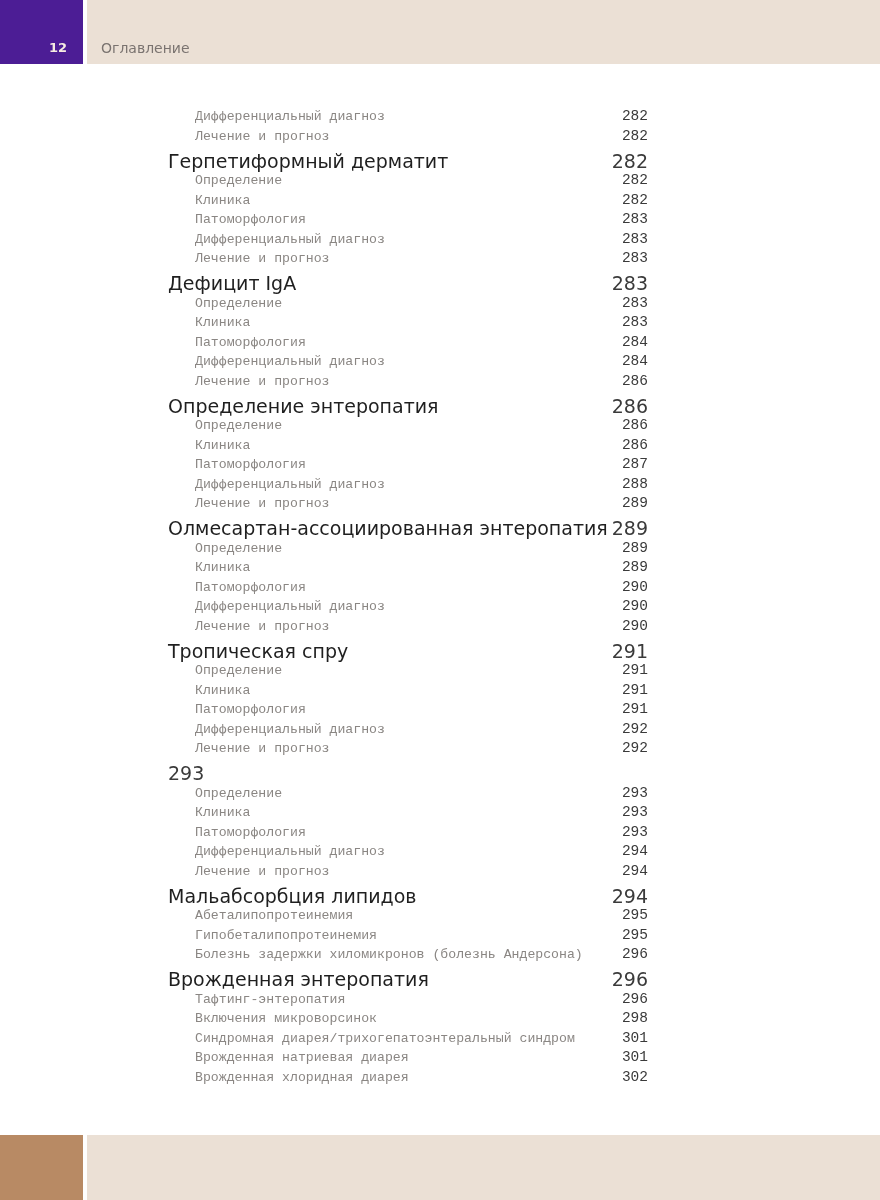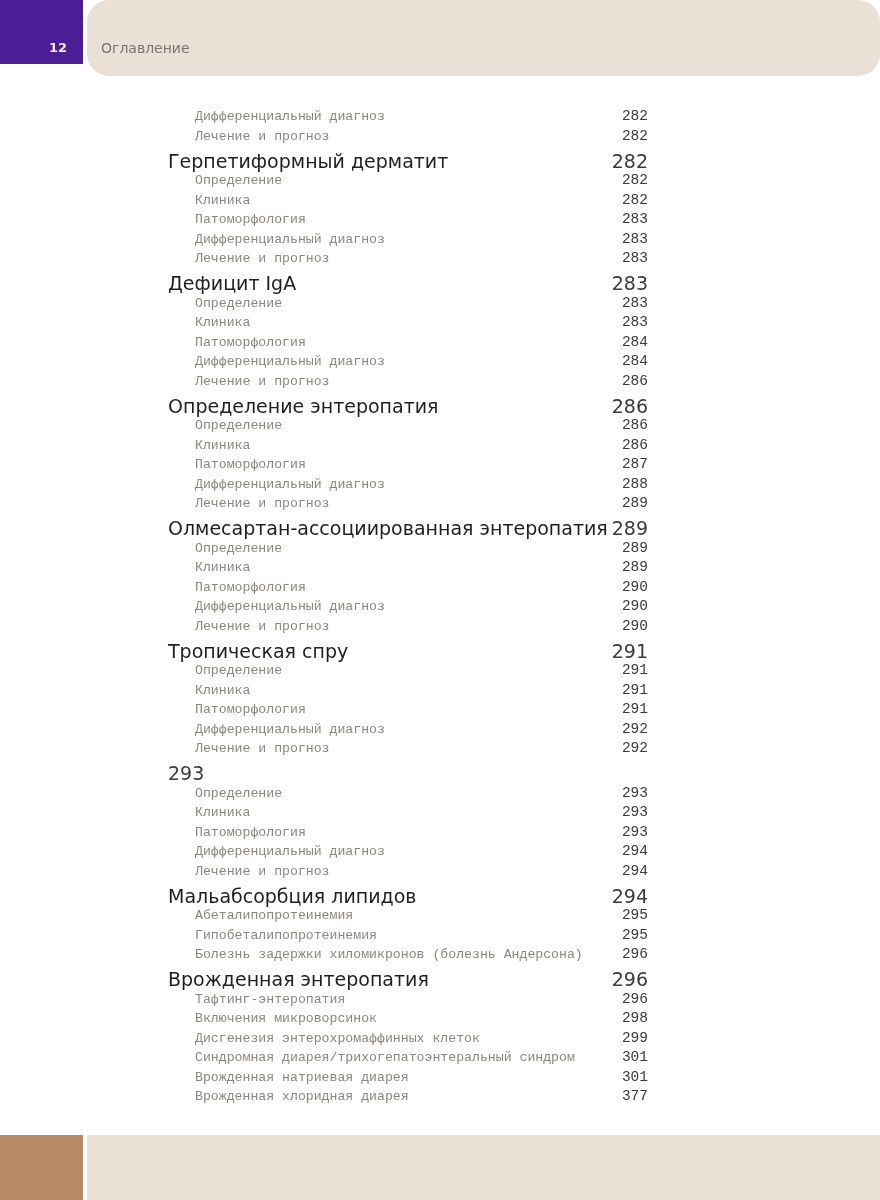--- a/index.html
+++ b/index.html
@@ -1,18 +1,18 @@
 <!DOCTYPE html>
 <html><head>
 <meta charset="utf-8">
 <style>
   html, body { margin:0; padding:0; }
   body { width:880px; height:1200px; position:relative; background:#ffffff; font-family:"DejaVu Sans", sans-serif; overflow:hidden; }
   .hdr-left { position:absolute; left:0; top:0; width:83px; height:64px; background:#4c1d95; }
-  .hdr-right { position:absolute; left:87px; top:0; right:0; height:76px; background:#ebe0d5;border-radius:22px; }
+  .hdr-right { position:absolute; left:87px; top:0; right:0; height:64px; background:#ebe0d5; }
   .pagenum { position:absolute; right:16px; top:40px; font-size:13px; font-weight:bold; color:#f6ece2; }
   .hdr-title { position:absolute; left:14px; top:40px; font-size:14px; color:#7a7370; }
   .ftr-left { position:absolute; left:0; top:1135px; width:83px; height:65px; background:#b88a64; }
   .ftr-right { position:absolute; left:87px; top:1135px; right:0; height:65px; background:#ebe0d5; }
   .toc { position:absolute; left:168px; top:108px; width:480px; }
   .row { display:flex; justify-content:space-between; align-items:baseline; }
   .row.sub { height:19.5px; font-size:13.2px; color:#8a8683; padding-left:27px;font-family:Liberation Mono, monospace; }
   .row.sub .pg { color:#3a3a3a; font-size:14.5px; }
   .row.main { height:23px; font-size:19px; color:#1f1f1f; margin-top:2px; align-items:center; }
   .row.main .pg { color:#3a3a3a; }
@@ -202,31 +202,27 @@
     </div>
     <div class="row sub">
       <span>Тафтинг-энтеропатия</span>
       <span class="pg">296</span>
     </div>
     <div class="row sub">
       <span>Включения микроворсинок</span>
       <span class="pg">298</span>
     </div>
     <div class="row sub">
-      <span>Дисгенезия энтерохромаффинных клеток</span>
-      <span class="pg">299</span>
-    </div>
-    <div class="row sub">
       <span>Синдромная диарея/трихогепатоэнтеральный синдром</span>
       <span class="pg">301</span>
     </div>
     <div class="row sub">
       <span>Врожденная натриевая диарея</span>
       <span class="pg">301</span>
     </div>
     <div class="row sub">
       <span>Врожденная хлоридная диарея</span>
-      <span class="pg">377</span>
+      <span class="pg">302</span>
     </div>
   </div>
 
 <div class="ftr-left"></div>
 <div class="ftr-right"></div>
 
 </body></html>

